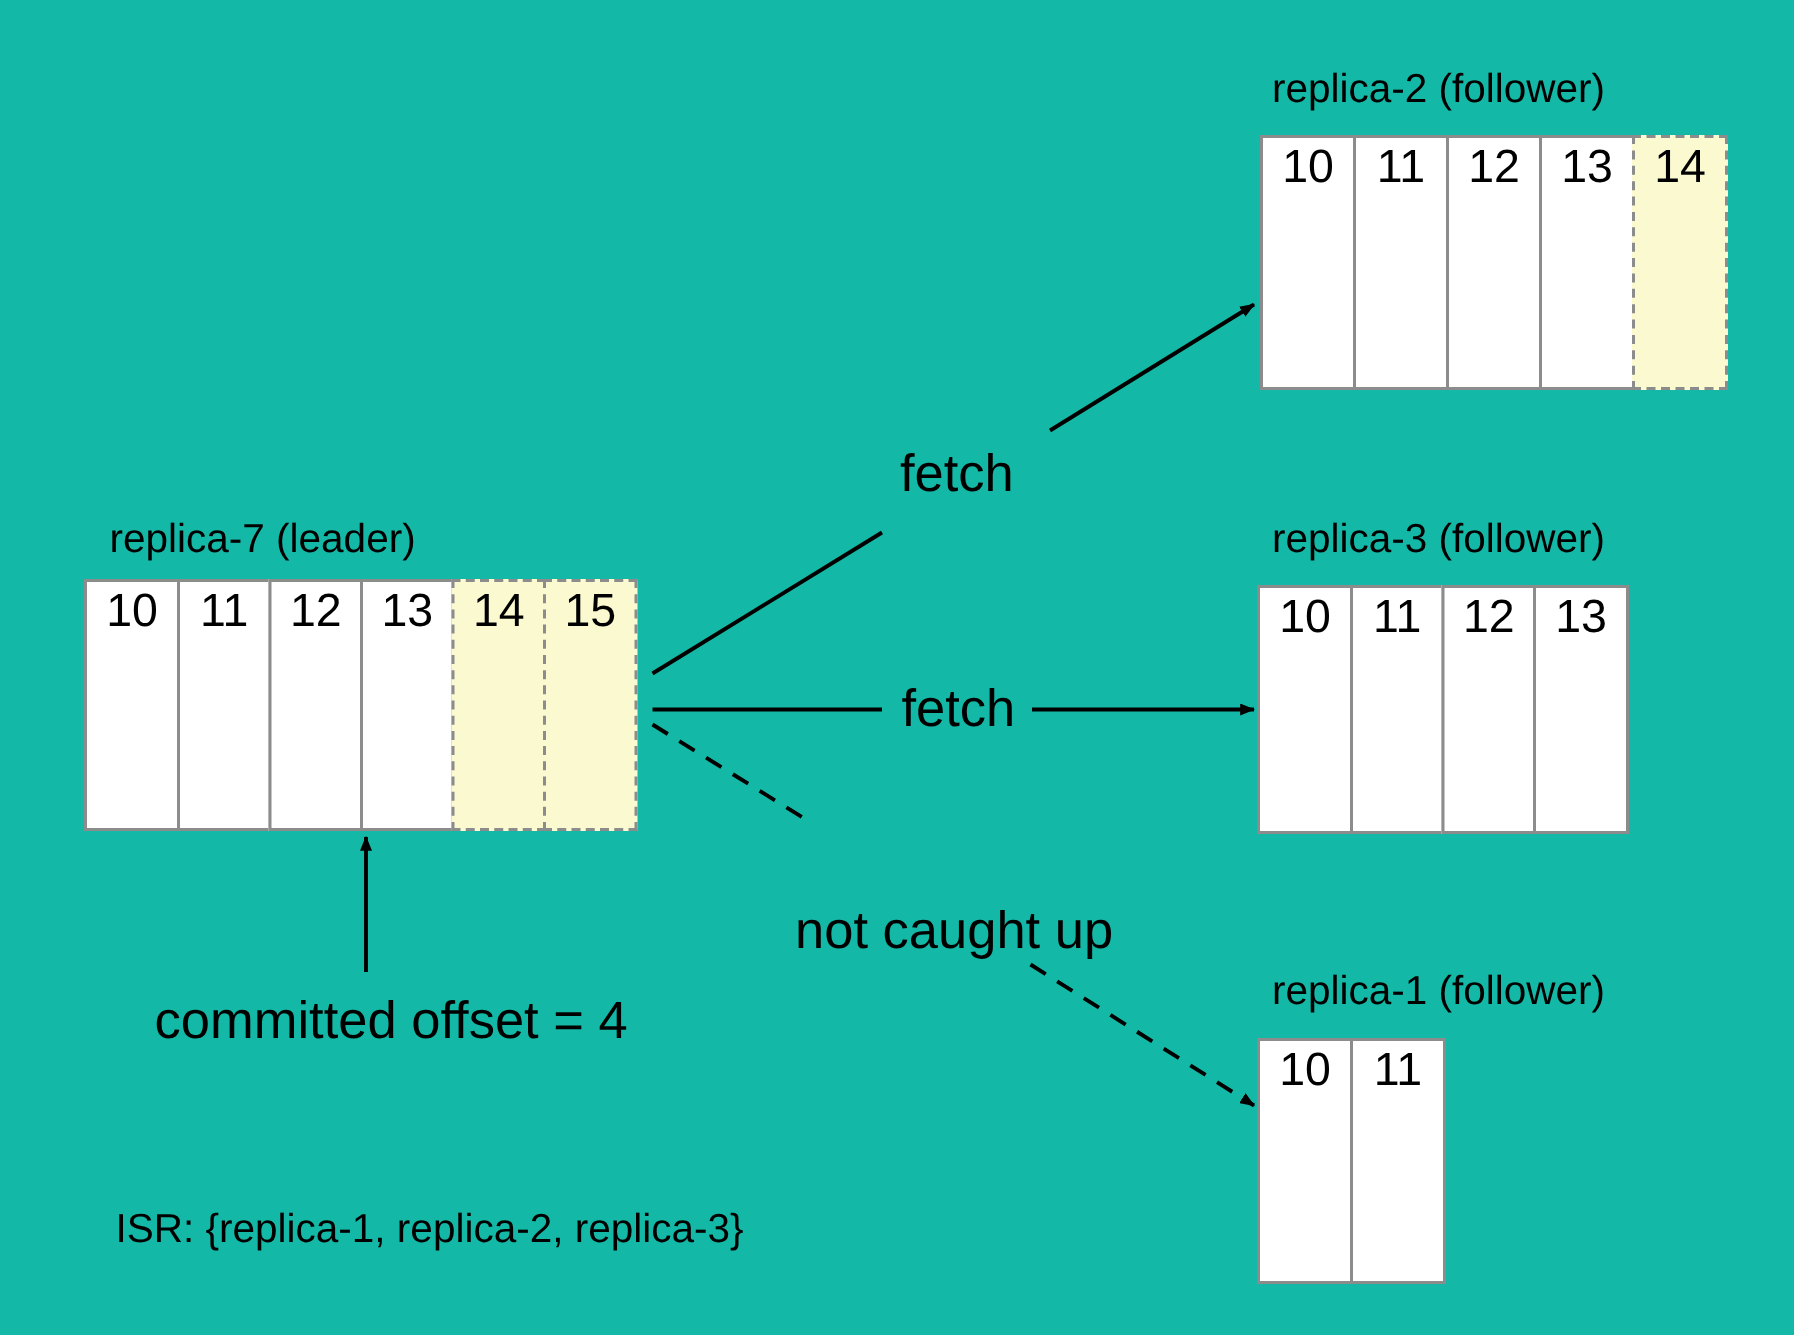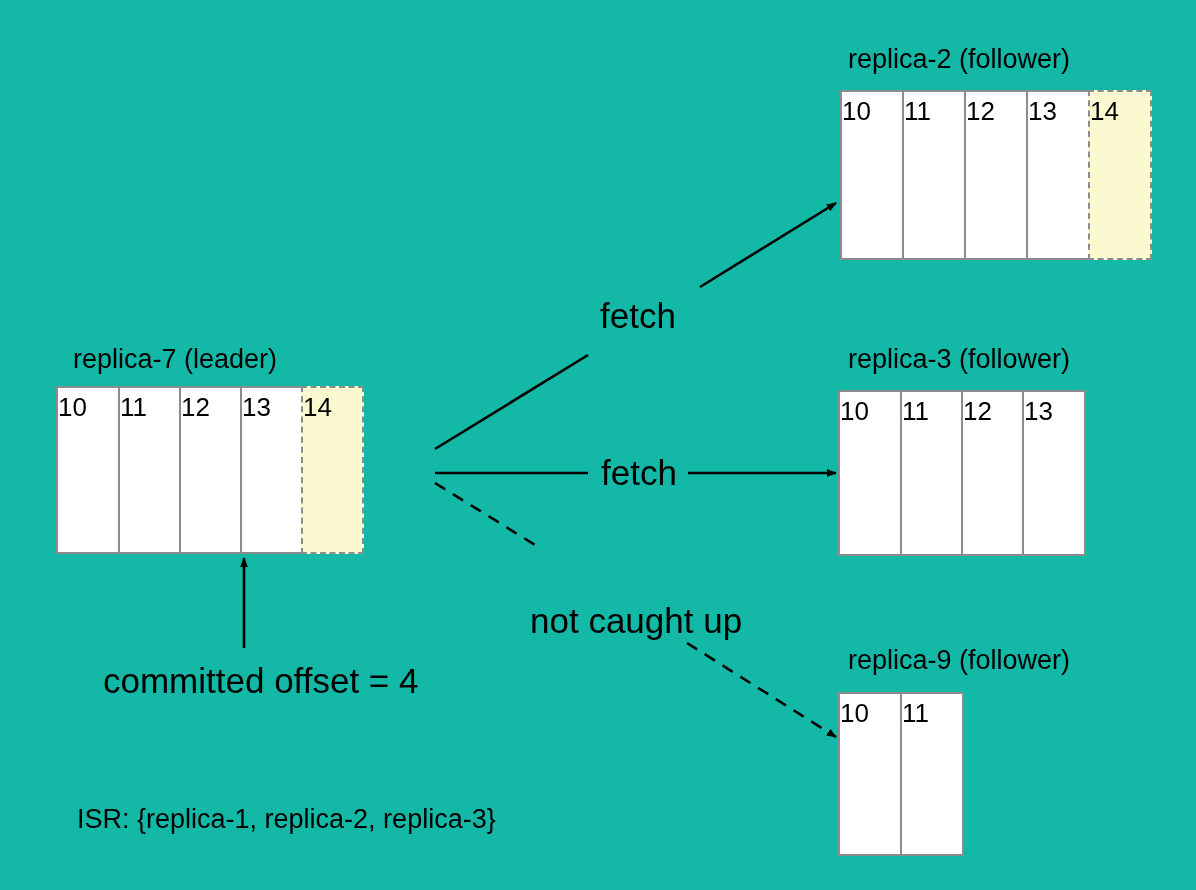--- a/index.html
+++ b/index.html
@@ -46,21 +46,22 @@
     position: relative;
   }
   .cell + .cell {
     margin-left: -2px;
   }
   .cell .num {
     position: absolute;
     top: 3px;
     left: 0;
     right: 0;
-    font-size: 26px;
+    text-align: center;
+    font-size: 31px;
     line-height: 32px;
     color: #000;
   }
   .cell.uncommitted {
     border: 2px dashed #8c8c8c;
     background: #fbf9cf;
   }
   .label-text {
     position: absolute;
     font-size: 35px;
@@ -137,39 +138,42 @@
     </div>
     <div class="cell" style="width:63px;">
       <span class="num">12</span>
     </div>
     <div class="cell" style="width:63px;">
       <span class="num">13</span>
     </div>
     <div class="cell uncommitted" style="width:63px;">
       <span class="num">14</span>
     </div>
+    <div class="cell uncommitted" style="width:63px;">
+      <span class="num">15</span>
+    </div>
   </div>
 
   <div class="replica-title" style="left:848px; top:344px;">replica-3 (follower)</div>
   <div class="log" style="left:838px; top:390px; height:166px;">
     <div class="cell" style="width:64px;">
       <span class="num">10</span>
     </div>
     <div class="cell" style="width:63px;">
       <span class="num">11</span>
     </div>
     <div class="cell" style="width:63px;">
       <span class="num">12</span>
     </div>
     <div class="cell" style="width:64px;">
       <span class="num">13</span>
     </div>
   </div>
 
-  <div class="replica-title" style="left:848px; top:645px;">replica-9 (follower)</div>
+  <div class="replica-title" style="left:848px; top:645px;">replica-1 (follower)</div>
   <div class="log" style="left:838px; top:692px; height:164px;">
     <div class="cell" style="width:64px;">
       <span class="num">10</span>
     </div>
     <div class="cell" style="width:64px;">
       <span class="num">11</span>
     </div>
   </div>
 
   <div class="label-text" style="left:600px; top:301px;">fetch</div>

